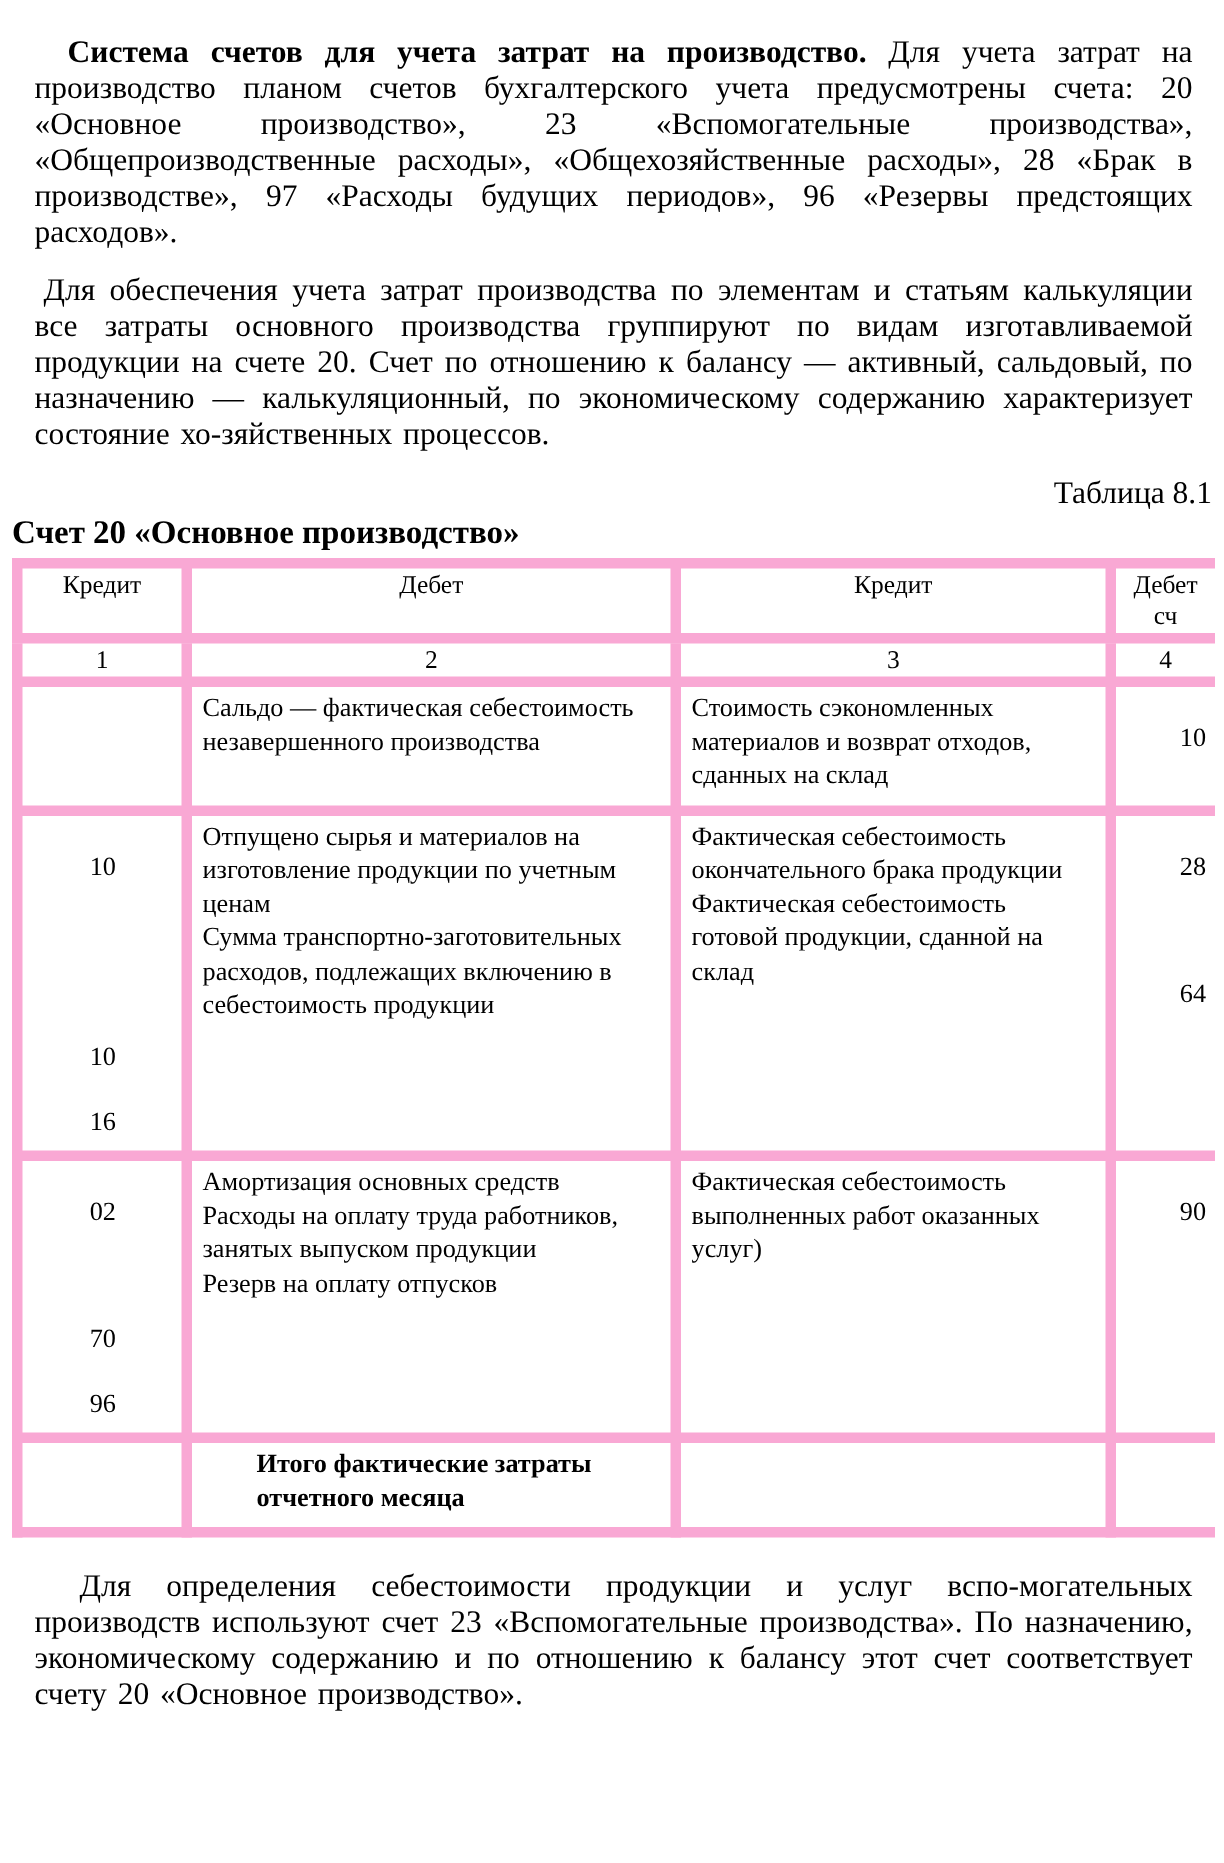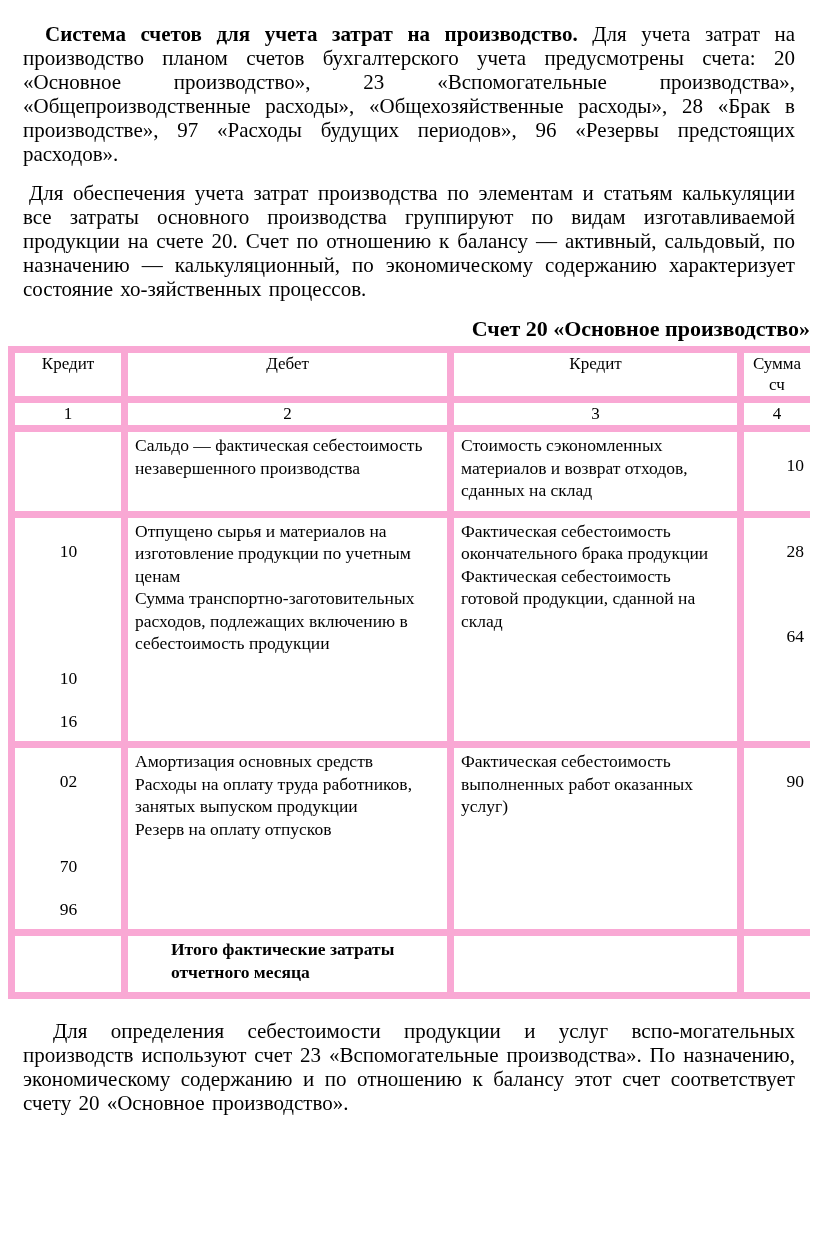--- a/index.html
+++ b/index.html
@@ -24,21 +24,21 @@
   .p3 { text-indent: 30px; margin-top: 20px; }
   .bold-lead { font-weight: bold; }
   .table-caption {
     text-align: right;
     font-size: 21px;
     line-height: 24px;
     margin-top: 8px;
     padding-right: 2px;
   }
   .table-title {
-    text-align: right;
+    text-align: left;
     font-weight: bold;
     font-size: 22px;
     line-height: 26px;
     margin: 2px 0 4px 0;
   }
   table.acct {
     width: 100%;
     border-collapse: collapse;
     table-layout: fixed;
     font-size: 17.5px;
@@ -65,36 +65,37 @@
 </style>
 </head>
 <body>
 
 <div class="page">
 
   <p class="para p1"><span class="bold-lead">Система счетов для учета затрат на производство.</span><span> Для учета затрат на производство планом счетов бухгалтерского учета предусмотрены счета: 20 «Основное производство», 23 «Вспомогательные производства», «Общепроизводственные расходы», «Общехозяйственные расходы», 28 «Брак в производстве», 97 «Расходы будущих периодов», 96 «Резервы предстоящих расходов».</span></p>
 
   <p class="para p2">Для обеспечения учета затрат производства по элементам и статьям калькуляции все затраты основного производства группируют по видам изготавливаемой продукции на счете 20. Счет по отношению к балансу — активный, сальдовый, по назначению — калькуляционный, по экономическому содержанию характеризует состояние хо-зяйственных процессов.</p>
 
+  <div class="table-caption">Таблица 8.1</div>
 
   <div class="table-title">Счет 20 «Основное производство»</div>
 
   <table class="acct">
     <colgroup>
       <col style="width:113px">
       <col style="width:326px">
       <col style="width:290px">
       <col>
     </colgroup>
     <tbody>
       <tr class="hdr">
         <td>Кредит</td>
         <td>Дебет</td>
         <td>Кредит</td>
-        <td>Сумма сч</td>
+        <td>Дебет сч</td>
       </tr>
       <tr class="numrow">
         <td>1</td>
         <td>2</td>
         <td>3</td>
         <td>4</td>
       </tr>
 
       <tr>
         <td class="c1"></td>

